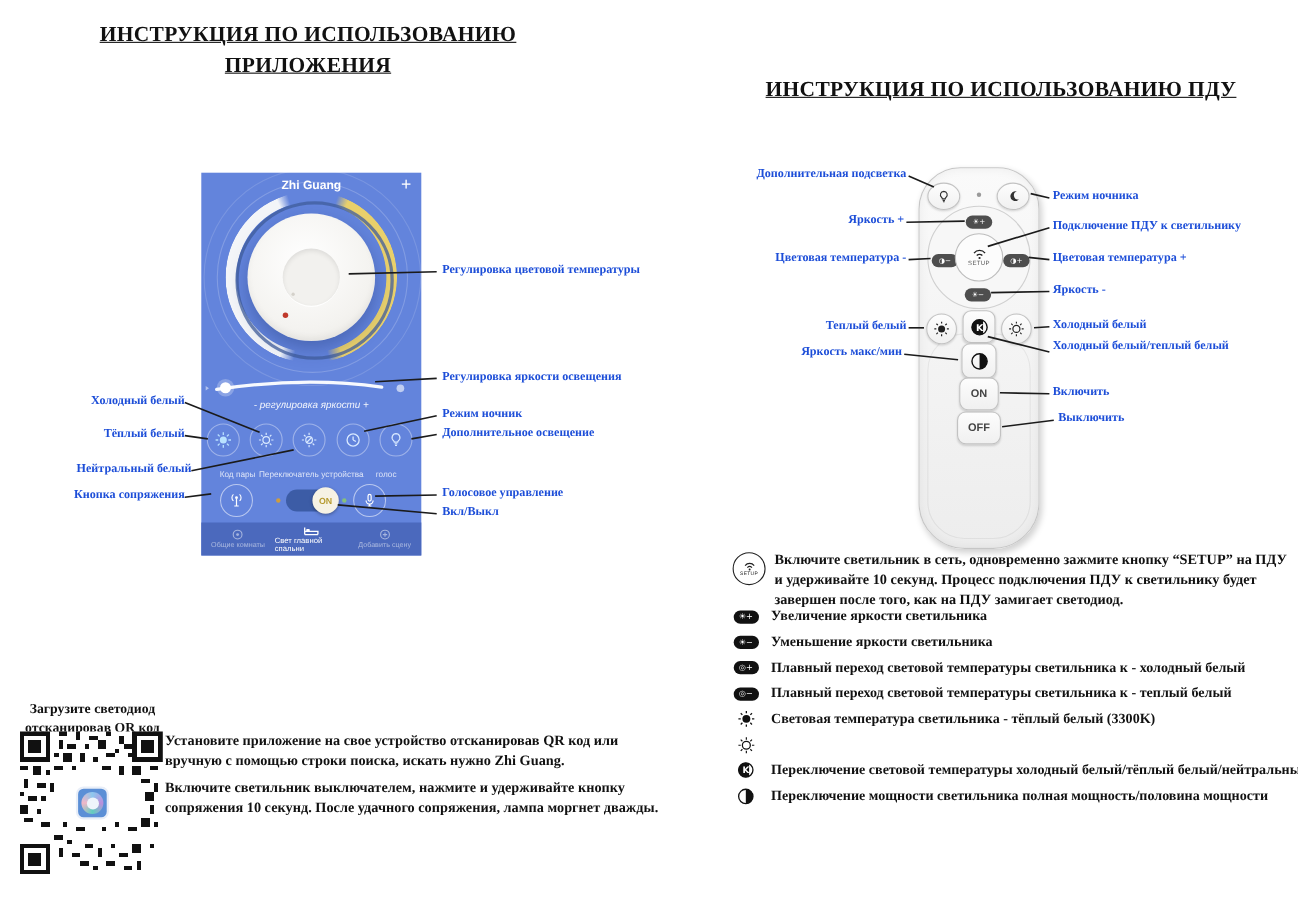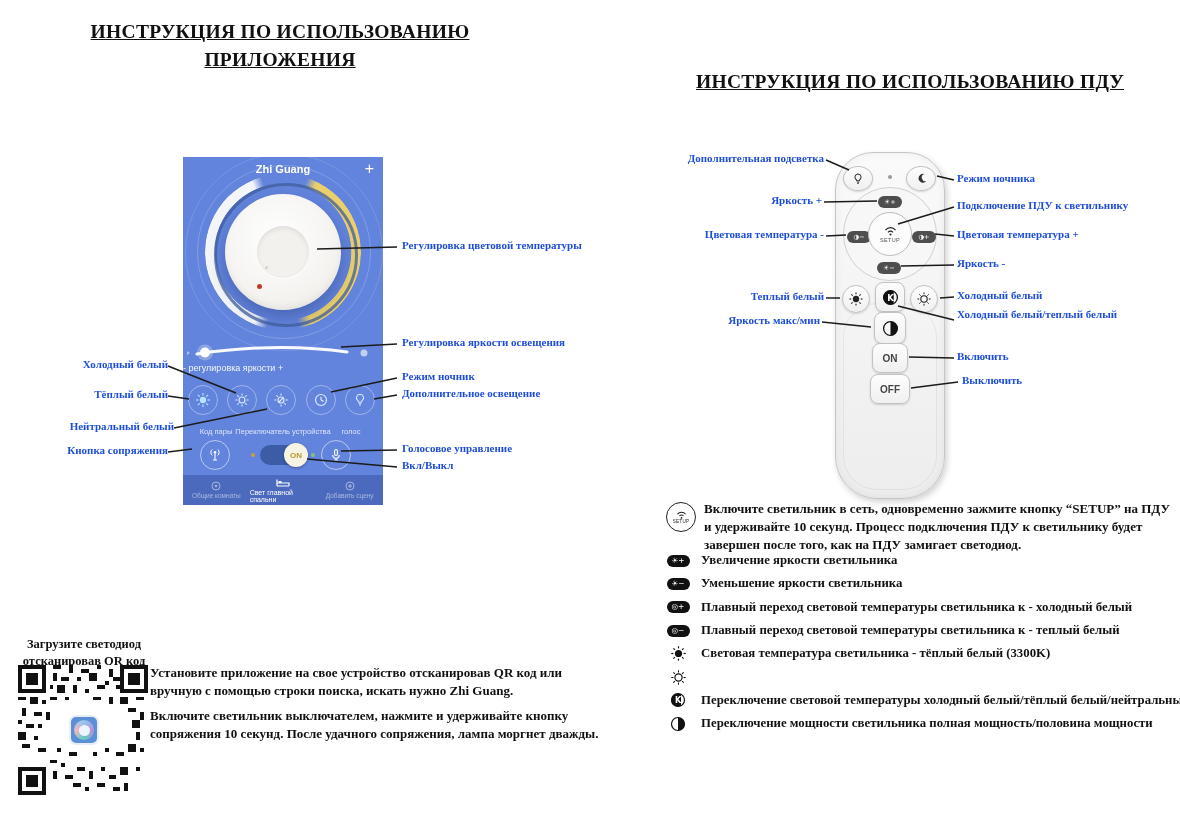--- a/index.html
+++ b/index.html
@@ -28,22 +28,22 @@
           mask:radial-gradient(closest-side, transparent 87%, #000 88%); }
   .ring-blue { position:absolute; left:31px; top:26px; width:138px; height:138px; border-radius:50%;
                border:3px solid rgba(64,94,156,.75); }
   .knob { position:absolute; left:42px; top:37px; width:116px; height:116px; border-radius:50%;
           background:radial-gradient(circle at 45% 38%, #ffffff 0%, #f4f3f0 62%, #e9e7e2 100%);
           box-shadow:0 7px 16px rgba(25,45,105,.35), inset 0 -3px 6px rgba(0,0,0,.05); }
   .knob-inner { position:absolute; left:74px; top:69px; width:52px; height:52px; border-radius:50%;
                 background:#f2f1ee; box-shadow:inset 0 2px 5px rgba(0,0,0,.09), 0 1px 0 rgba(255,255,255,.9); }
   .dot-red { position:absolute; left:74px; top:127px; width:5px; height:5px; border-radius:50%; background:#c0392b; }
   .dot-grey { position:absolute; left:82px; top:109px; width:3px; height:3px; border-radius:50%; background:#d4d1ca; }
-  .slider-label { position:absolute; left:0; top:206px; width:100%; text-align:left;
-                  color:rgba(255,255,255,.92); font-size:9px; }
+  .slider-label { position:absolute; left:0; top:206px; width:100%; text-align:center;
+                  color:rgba(255,255,255,.92); font-size:9px;font-style:italic; }
   .aico { position:absolute; top:228px; width:30px; height:30px; border-radius:50%;
           border:1px solid rgba(255,255,255,.38); box-sizing:border-box;
           display:flex; align-items:center; justify-content:center; color:#d9e9ff; }
   .ctl-label { position:absolute; top:270px; color:rgba(255,255,255,.78); font-size:7.5px; text-align:center; }
   .cbtn { position:absolute; top:283px; width:30px; height:30px; border-radius:50%;
           border:1px solid rgba(255,255,255,.55); box-sizing:border-box; color:#fff;
           display:flex; align-items:center; justify-content:center; }
   .toggle { position:absolute; left:77px; top:288px; width:46px; height:20px; border-radius:10px; background:#3c5ca6; }
   .toggle-knob { position:absolute; left:24px; top:-2px; width:24px; height:24px; border-radius:50%;
                  background:#f6f2e4; box-shadow:0 1px 3px rgba(0,0,0,.35);

